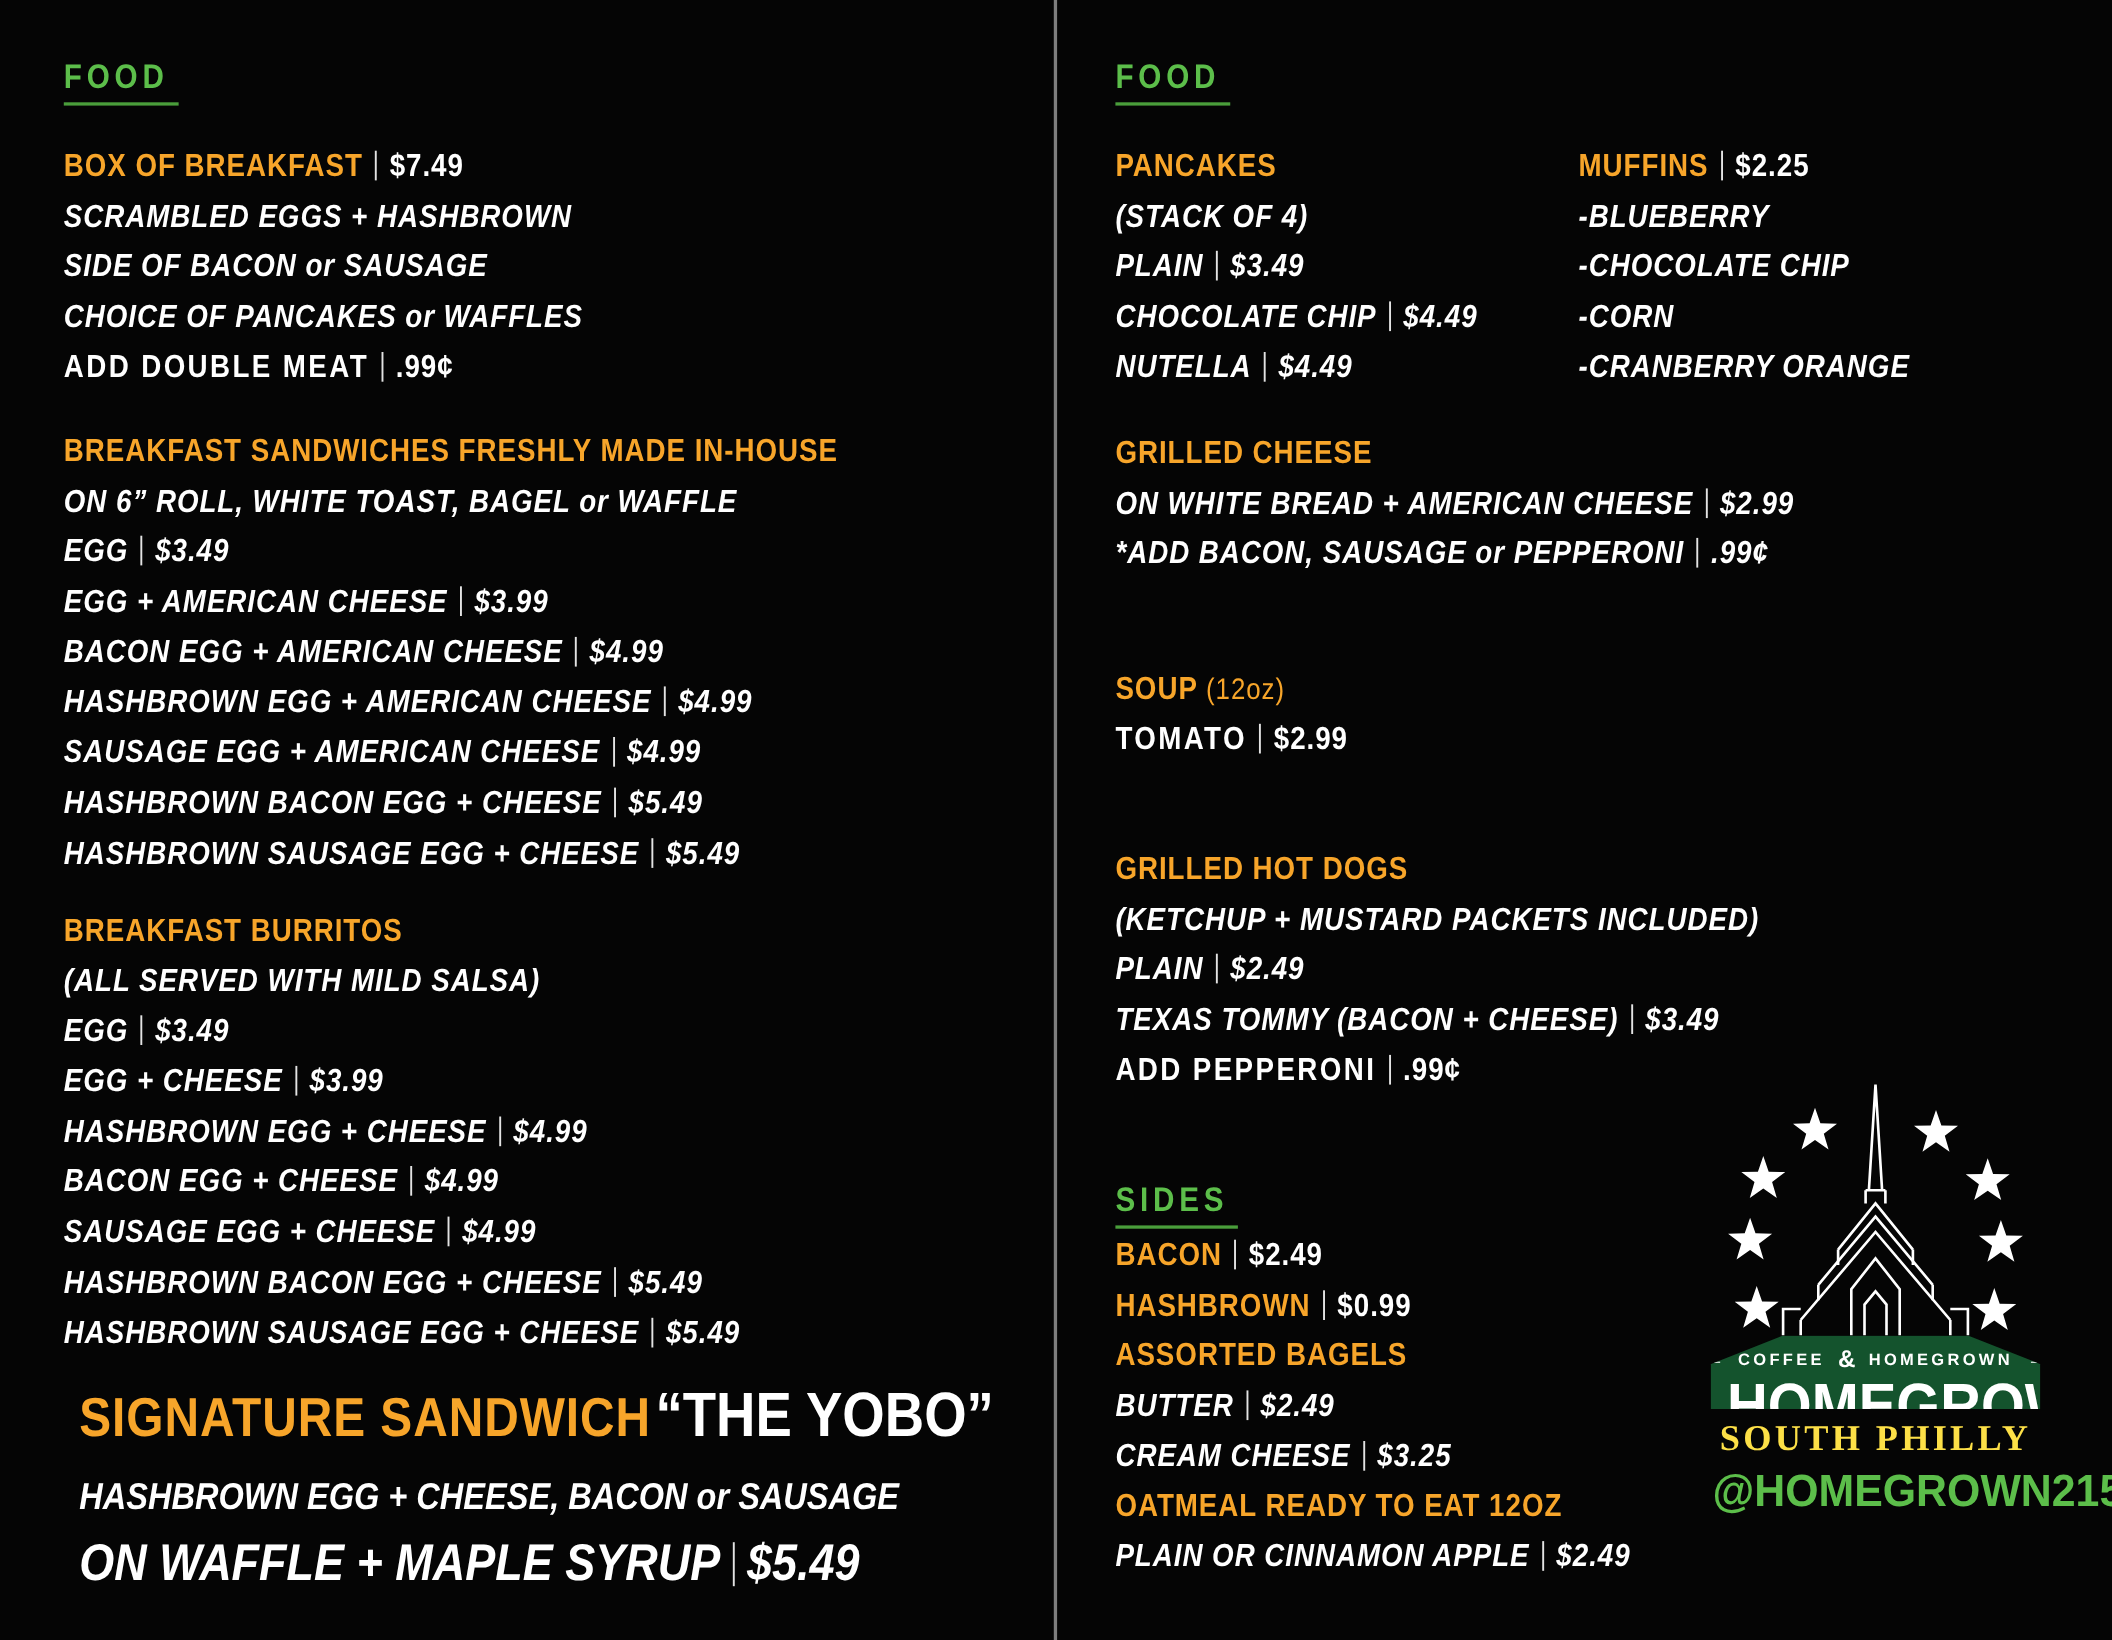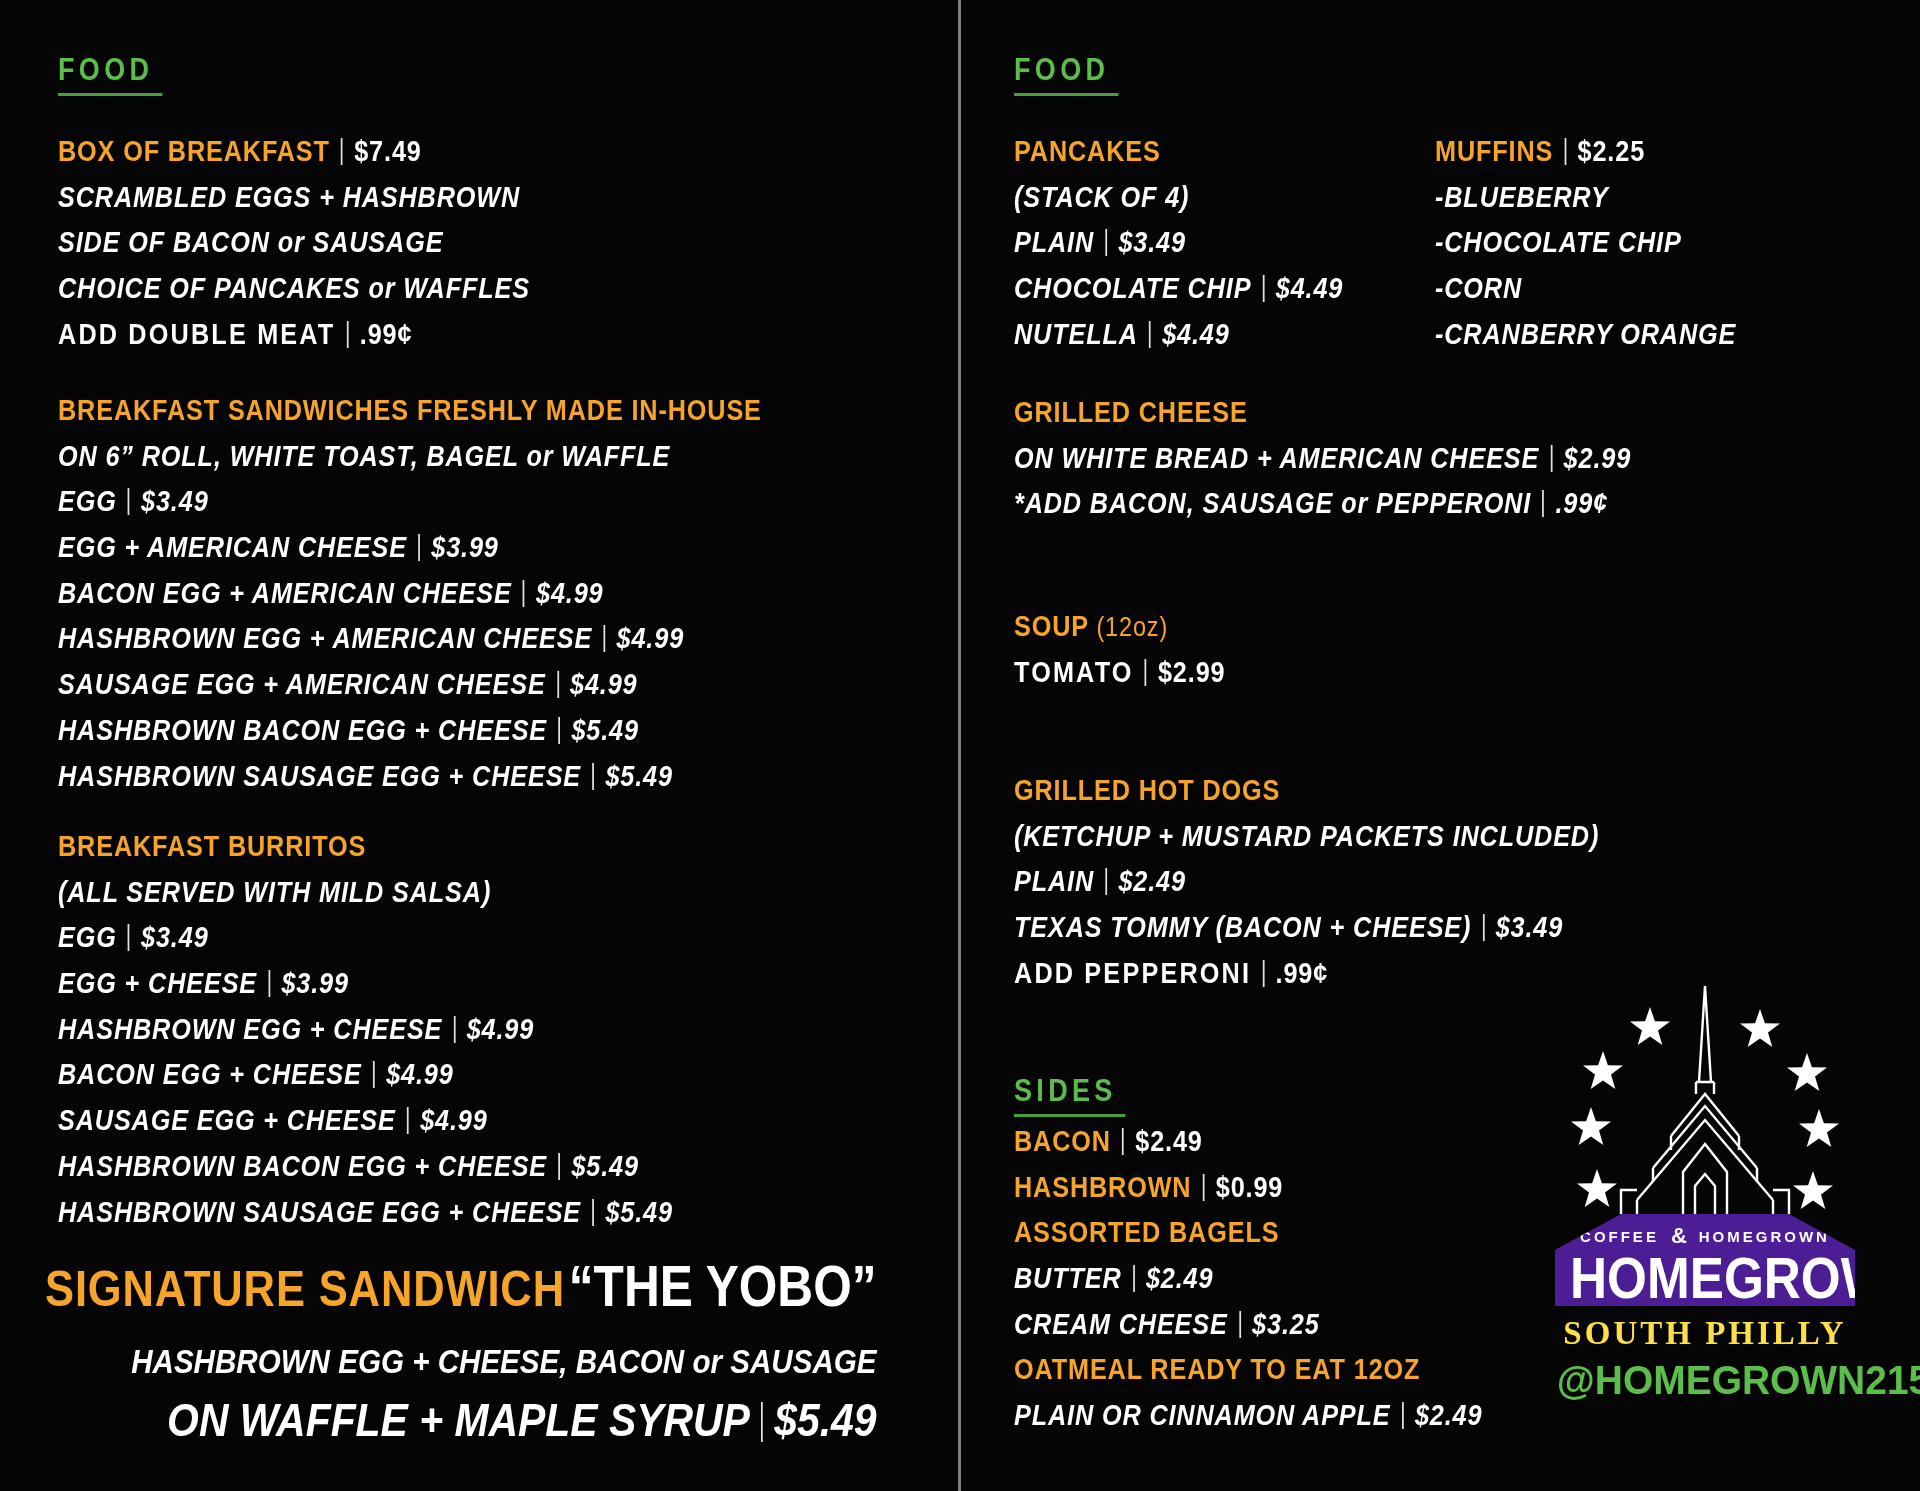--- a/index.html
+++ b/index.html
@@ -33,21 +33,21 @@
   .sig-white{color:#fff;font-size:57px;font-weight:bold;letter-spacing:0;}
   .sig-line2{font-size:34px;font-weight:bold;font-style:italic;line-height:54px;
              transform:scaleX(.87);transform-origin:0 0;white-space:nowrap;}
   .sig-line3{font-size:47px;font-weight:bold;font-style:italic;line-height:64px;
              transform:scaleX(.87);transform-origin:0 0;white-space:nowrap;}
   .sig-line3 .bar{height:40px;vertical-align:-6px;}
 
   
   .logo{position:absolute;left:588px;top:976px;width:312px;text-align:center;}
   .logo svg{display:block;margin:0 auto;}
-  .sign{position:relative;width:300px;height:92px;margin:0 auto;background:#4c1d95;
+  .sign{position:relative;width:300px;height:67px;margin:0 auto;background:#14532d;
         clip-path:polygon(0 39%,22% 0,78% 0,100% 39%,100% 100%,0 100%);}
   .sign-tagline{padding-top:9px;font-size:15px;font-weight:bold;letter-spacing:3px;color:#fff;
                 display:flex;justify-content:center;align-items:center;gap:12px;}
   .sign-tagline .amp{font-size:22px;letter-spacing:0;}
   .sign-tagline .arrow{font-size:21px;letter-spacing:0;line-height:10px;}
   .sign-brand{font-size:57px;font-weight:bold;line-height:1.02;color:#fff;
               transform:scaleX(.9);transform-origin:50% 0;}
   .south{font-family:"Liberation Serif",serif;font-weight:bold;font-size:33px;
          letter-spacing:3px;color:#fde047;margin-top:9px;}
   .handle{color:#5cbe4a;font-size:41px;font-weight:bold;letter-spacing:0;margin-top:5px;
@@ -83,21 +83,21 @@
       <div class="row italic"><span class="name">(ALL SERVED WITH MILD SALSA)</span></div>
       <div class="row italic"><span class="name">EGG</span><span class="bar"></span><span class="price">$3.49</span></div>
       <div class="row italic"><span class="name">EGG + CHEESE</span><span class="bar"></span><span class="price">$3.99</span></div>
       <div class="row italic"><span class="name">HASHBROWN EGG + CHEESE</span><span class="bar"></span><span class="price">$4.99</span></div>
       <div class="row italic"><span class="name">BACON EGG + CHEESE</span><span class="bar"></span><span class="price">$4.99</span></div>
       <div class="row italic"><span class="name">SAUSAGE  EGG + CHEESE</span><span class="bar"></span><span class="price">$4.99</span></div>
       <div class="row italic"><span class="name">HASHBROWN BACON EGG + CHEESE</span><span class="bar"></span><span class="price">$5.49</span></div>
       <div class="row italic"><span class="name">HASHBROWN SAUSAGE EGG + CHEESE</span><span class="bar"></span><span class="price">$5.49</span></div>
     </div>
 
-  <div class="section" style="left:45px;top:1253px;text-align:right;">
+  <div class="section" style="left:72px;top:1253px;">
     <div class="sig-line1">
       <span class="sig-orange">SIGNATURE SANDWICH</span>
       <span class="sig-white">“THE YOBO”</span>
     </div>
     <div class="sig-line2">HASHBROWN EGG + CHEESE, BACON or SAUSAGE</div>
     <div class="sig-line3">
       <span>ON WAFFLE + MAPLE SYRUP</span><span class="bar"></span><span class="price">$5.49</span>
     </div>
   </div>
 </div>

